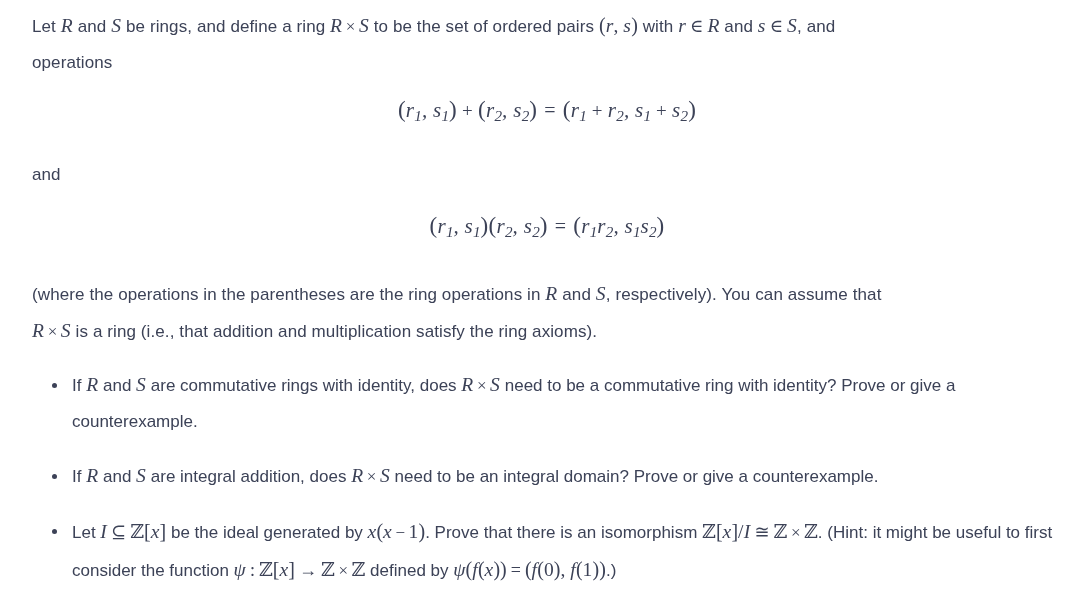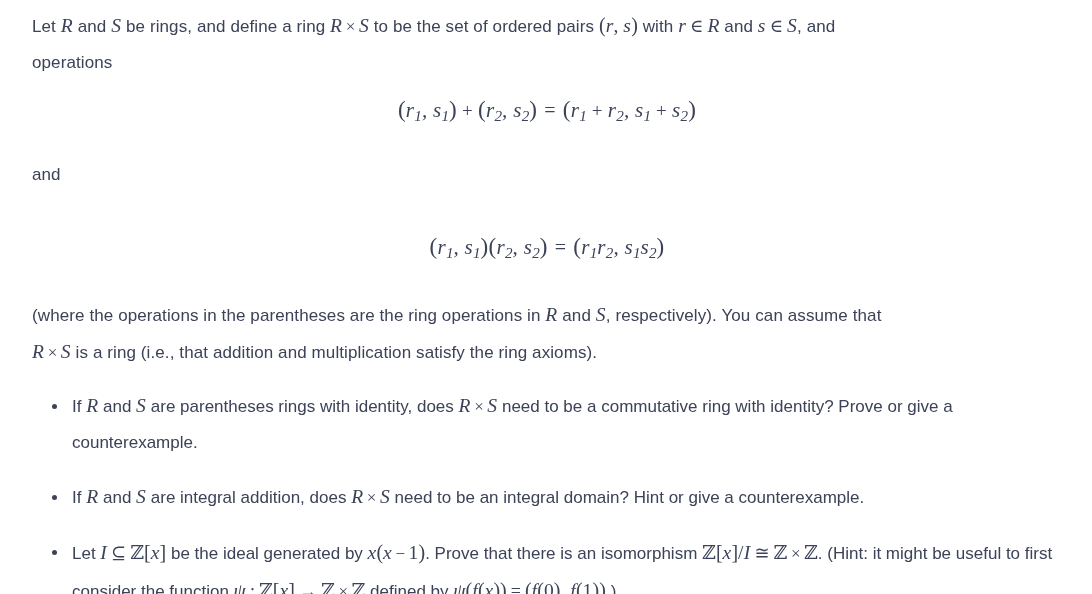--- a/index.html
+++ b/index.html
@@ -87,21 +87,21 @@
   .display .eq {
     display: inline-block;
     font-size: 21px;
     font-style: italic;
     letter-spacing: 0.3px;
   }
   .display .op  { font-size: 19px; padding: 0 5px; }
   .display .rel { font-size: 20px; padding: 0 7px; }
   .display .paren { font-size: 23px; }
   .eq-add  { margin-top: 16px; }
-  .eq-mult { margin-top: 41px; text-decoration: underline; }
+  .eq-mult { margin-top: 20px; text-decoration: underline; }
 
   
   ul.items {
     list-style: none;
     margin: 17px 0 0 0;
     padding: 0;
   }
   ul.items > li {
     position: relative;
     padding-left: 40px;
@@ -136,25 +136,25 @@
 
   <div class="display eq-mult">
     <span class="eq"><span class="paren">(</span><span>r</span><span class="sub">1</span><span>,</span> <span>s</span><span class="sub">1</span><span class="paren">)</span><span class="paren">(</span><span>r</span><span class="sub">2</span><span>,</span> <span>s</span><span class="sub">2</span><span class="paren">)</span><span class="rel">=</span><span class="paren">(</span><span>r</span><span class="sub">1</span><span>r</span><span class="sub">2</span><span>,</span> <span>s</span><span class="sub">1</span><span>s</span><span class="sub">2</span><span class="paren">)</span></span>
   </div>
 
   <p class="para para-assume" style="margin-top:26px"><span>(where the operations in the parentheses are the ring operations in </span><span class="m">R</span><span> and </span><span class="m">S</span><span>, respectively). You can assume that</span><br><span class="nowrap"><span class="m">R</span><span class="op">×</span><span class="m">S</span></span><span> is a ring (i.e., that addition and multiplication satisfy the ring axioms).</span></p>
 
   <ul class="items">
 
     <li>
-      <span class="dot"></span><span>If </span><span class="m">R</span><span> and </span><span class="m">S</span><span> are parentheses rings with identity, does </span><span class="nowrap"><span class="m">R</span><span class="op">×</span><span class="m">S</span></span><span> need to be a commutative ring with identity? Prove or give a counterexample.</span>
+      <span class="dot"></span><span>If </span><span class="m">R</span><span> and </span><span class="m">S</span><span> are commutative rings with identity, does </span><span class="nowrap"><span class="m">R</span><span class="op">×</span><span class="m">S</span></span><span> need to be a commutative ring with identity? Prove or give a counterexample.</span>
     </li>
 
     <li>
-      <span class="dot"></span><span>If </span><span class="m">R</span><span> and </span><span class="m">S</span><span> are integral addition, does </span><span class="nowrap"><span class="m">R</span><span class="op">×</span><span class="m">S</span></span><span> need to be an integral domain? Hint or give a counterexample.</span>
+      <span class="dot"></span><span>If </span><span class="m">R</span><span> and </span><span class="m">S</span><span> are integral addition, does </span><span class="nowrap"><span class="m">R</span><span class="op">×</span><span class="m">S</span></span><span> need to be an integral domain? Prove or give a counterexample.</span>
     </li>
 
     <li>
       <span class="dot"></span><span>Let </span><span class="nowrap"><span class="m">I</span><span class="rel">⊆</span><span class="bb">ℤ</span><span class="paren">[</span><span class="m">x</span><span class="paren">]</span></span><span> be the ideal generated by </span><span class="nowrap"><span class="m">x</span><span class="paren">(</span><span class="m">x</span><span class="op">−</span><span class="m m-up">1</span><span class="paren">)</span></span><span>. Prove that there is an isomorphism </span><span class="nowrap"><span class="bb">ℤ</span><span class="paren">[</span><span class="m">x</span><span class="paren">]</span><span class="m m-up">/</span><span class="m">I</span><span class="rel">≅</span><span class="bb">ℤ</span><span class="op">×</span><span class="bb">ℤ</span></span><span>. (Hint: it might be useful to first consider the function </span><span class="nowrap"><span class="m">ψ</span><span class="rel">:</span><span class="bb">ℤ</span><span class="paren">[</span><span class="m">x</span><span class="paren">]</span><span class="rel">→</span><span class="bb">ℤ</span><span class="op">×</span><span class="bb">ℤ</span></span><span> defined by </span><span class="nowrap"><span class="m">ψ</span><span class="paren">(</span><span class="m">f</span><span class="paren">(</span><span class="m">x</span><span class="paren">)</span><span class="paren">)</span><span class="rel">=</span><span class="paren">(</span><span class="m">f</span><span class="paren">(</span><span class="m m-up">0</span><span class="paren">)</span><span class="m m-up">,</span> <span class="m">f</span><span class="paren">(</span><span class="m m-up">1</span><span class="paren">)</span><span class="paren">)</span></span><span>.)</span>
     </li>
 
   </ul>
 </div>
 
 </body></html>

